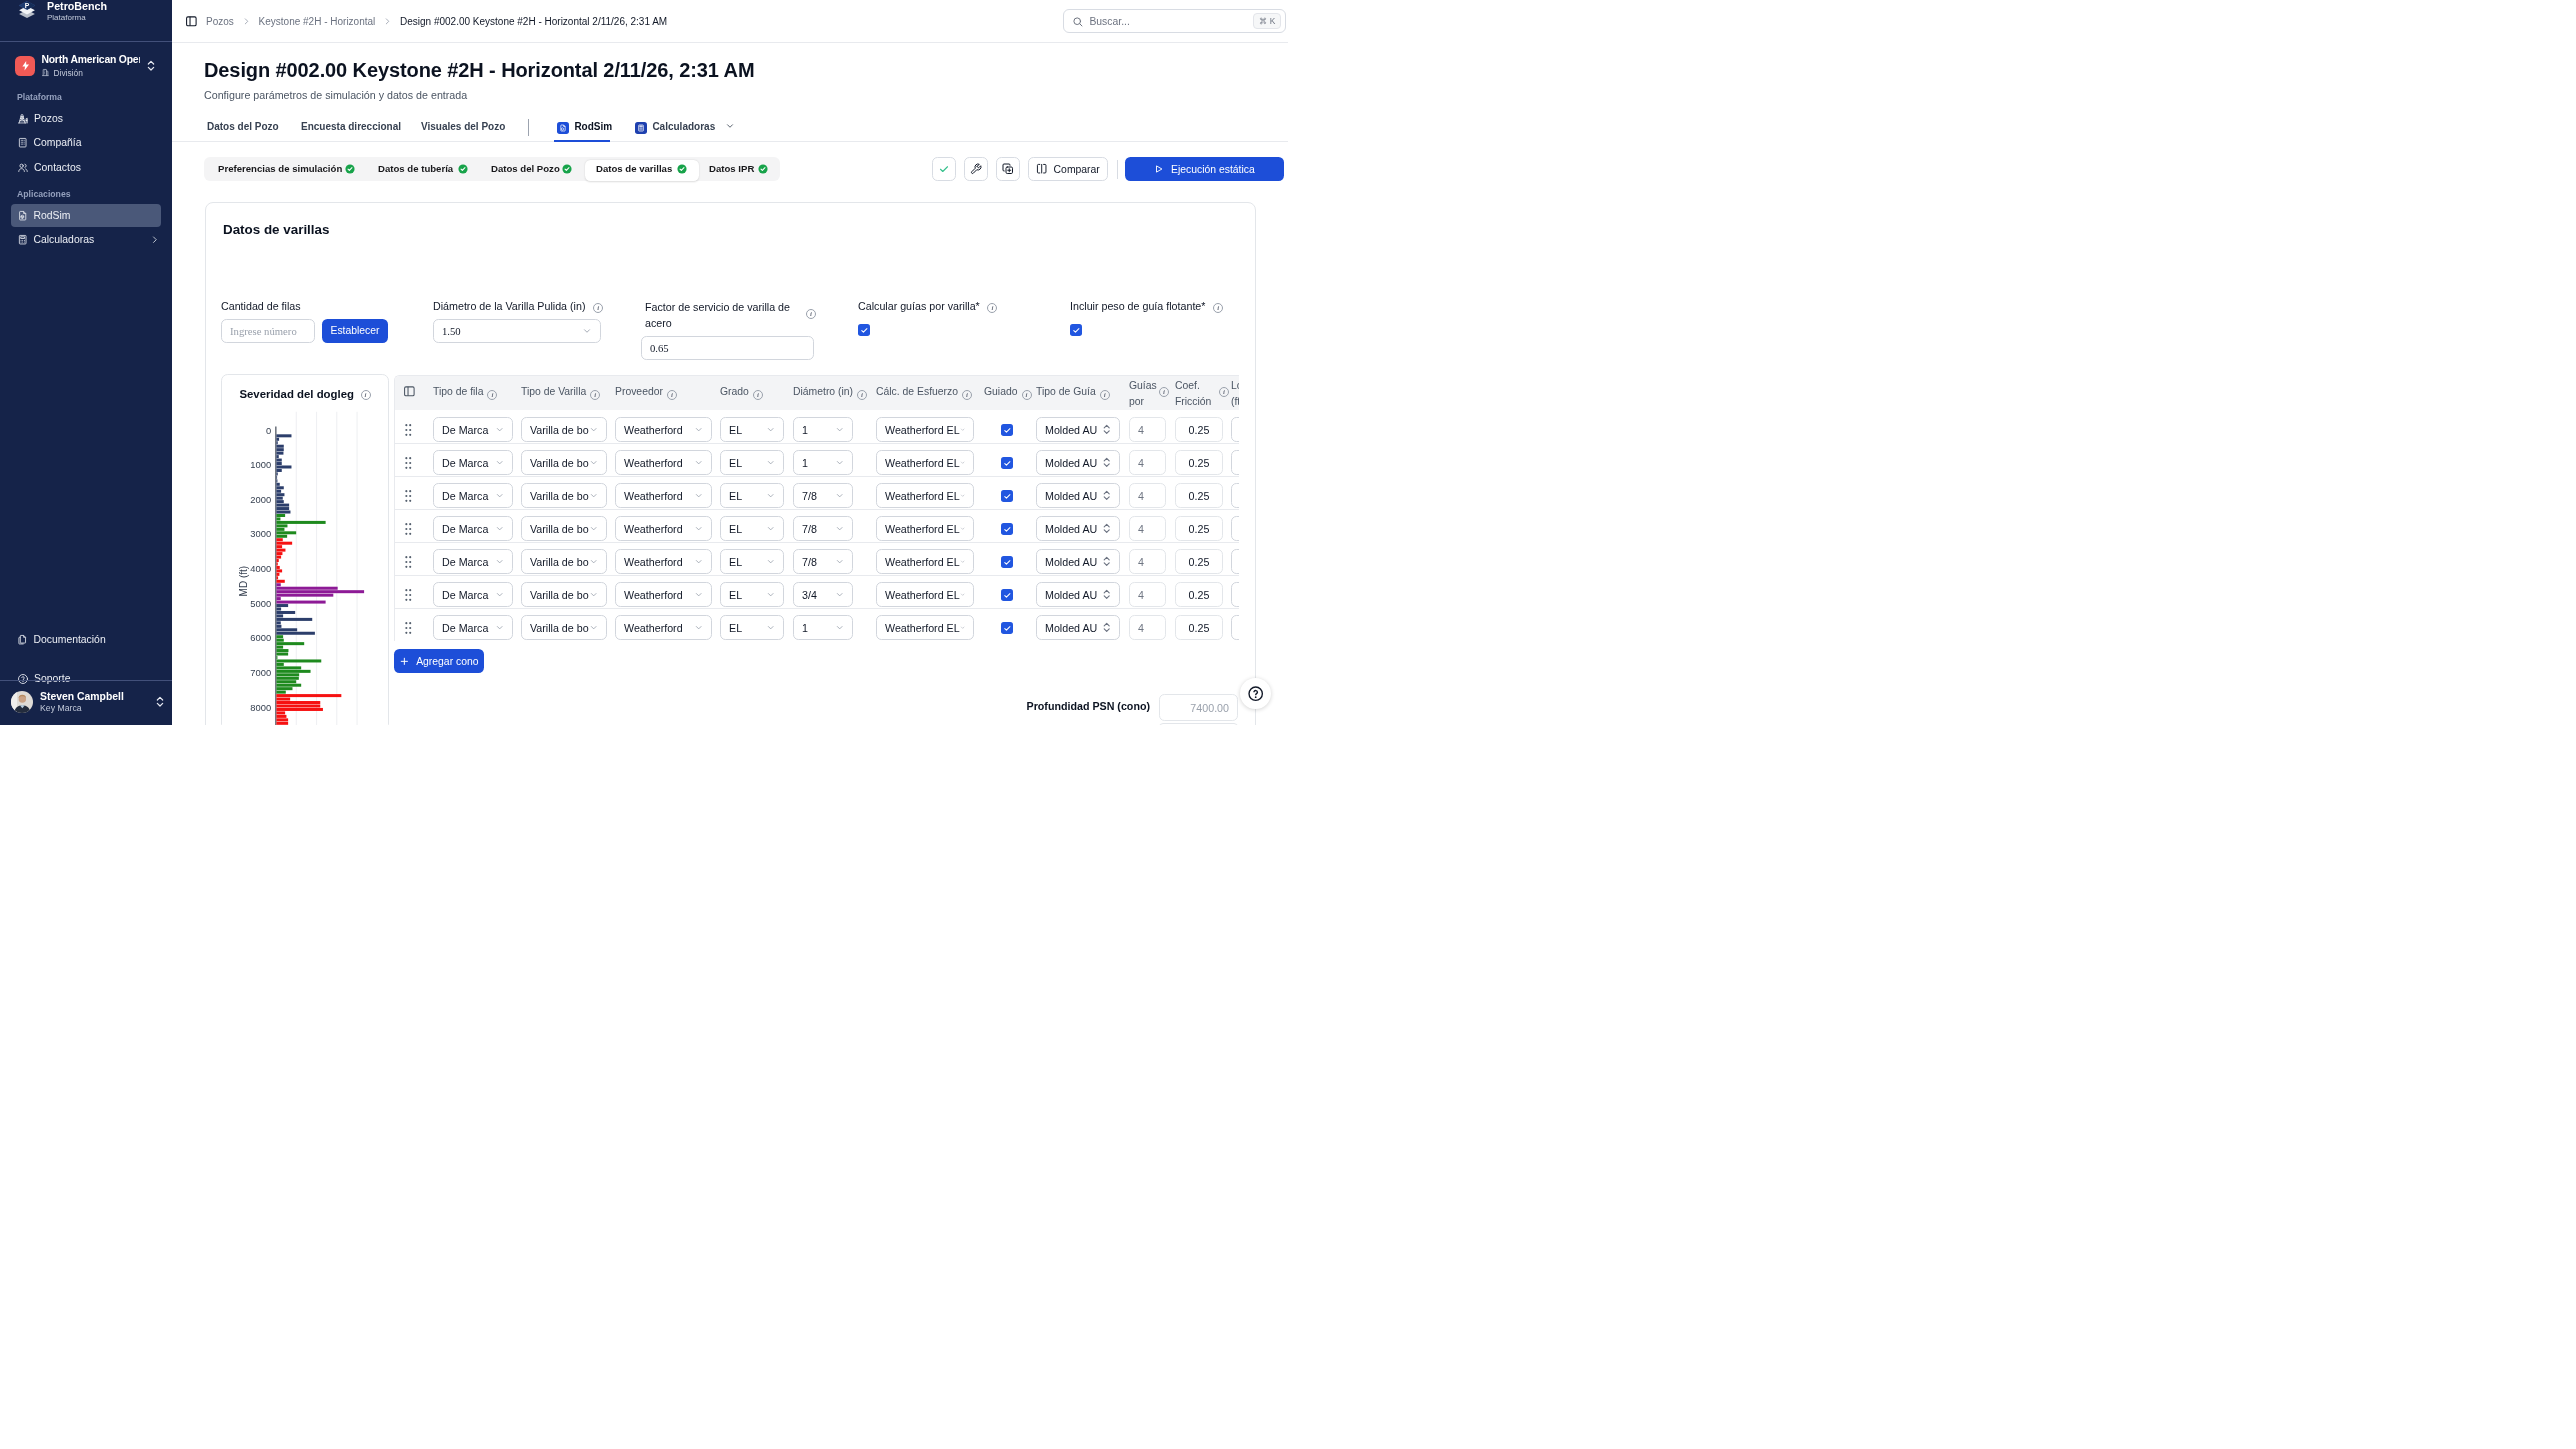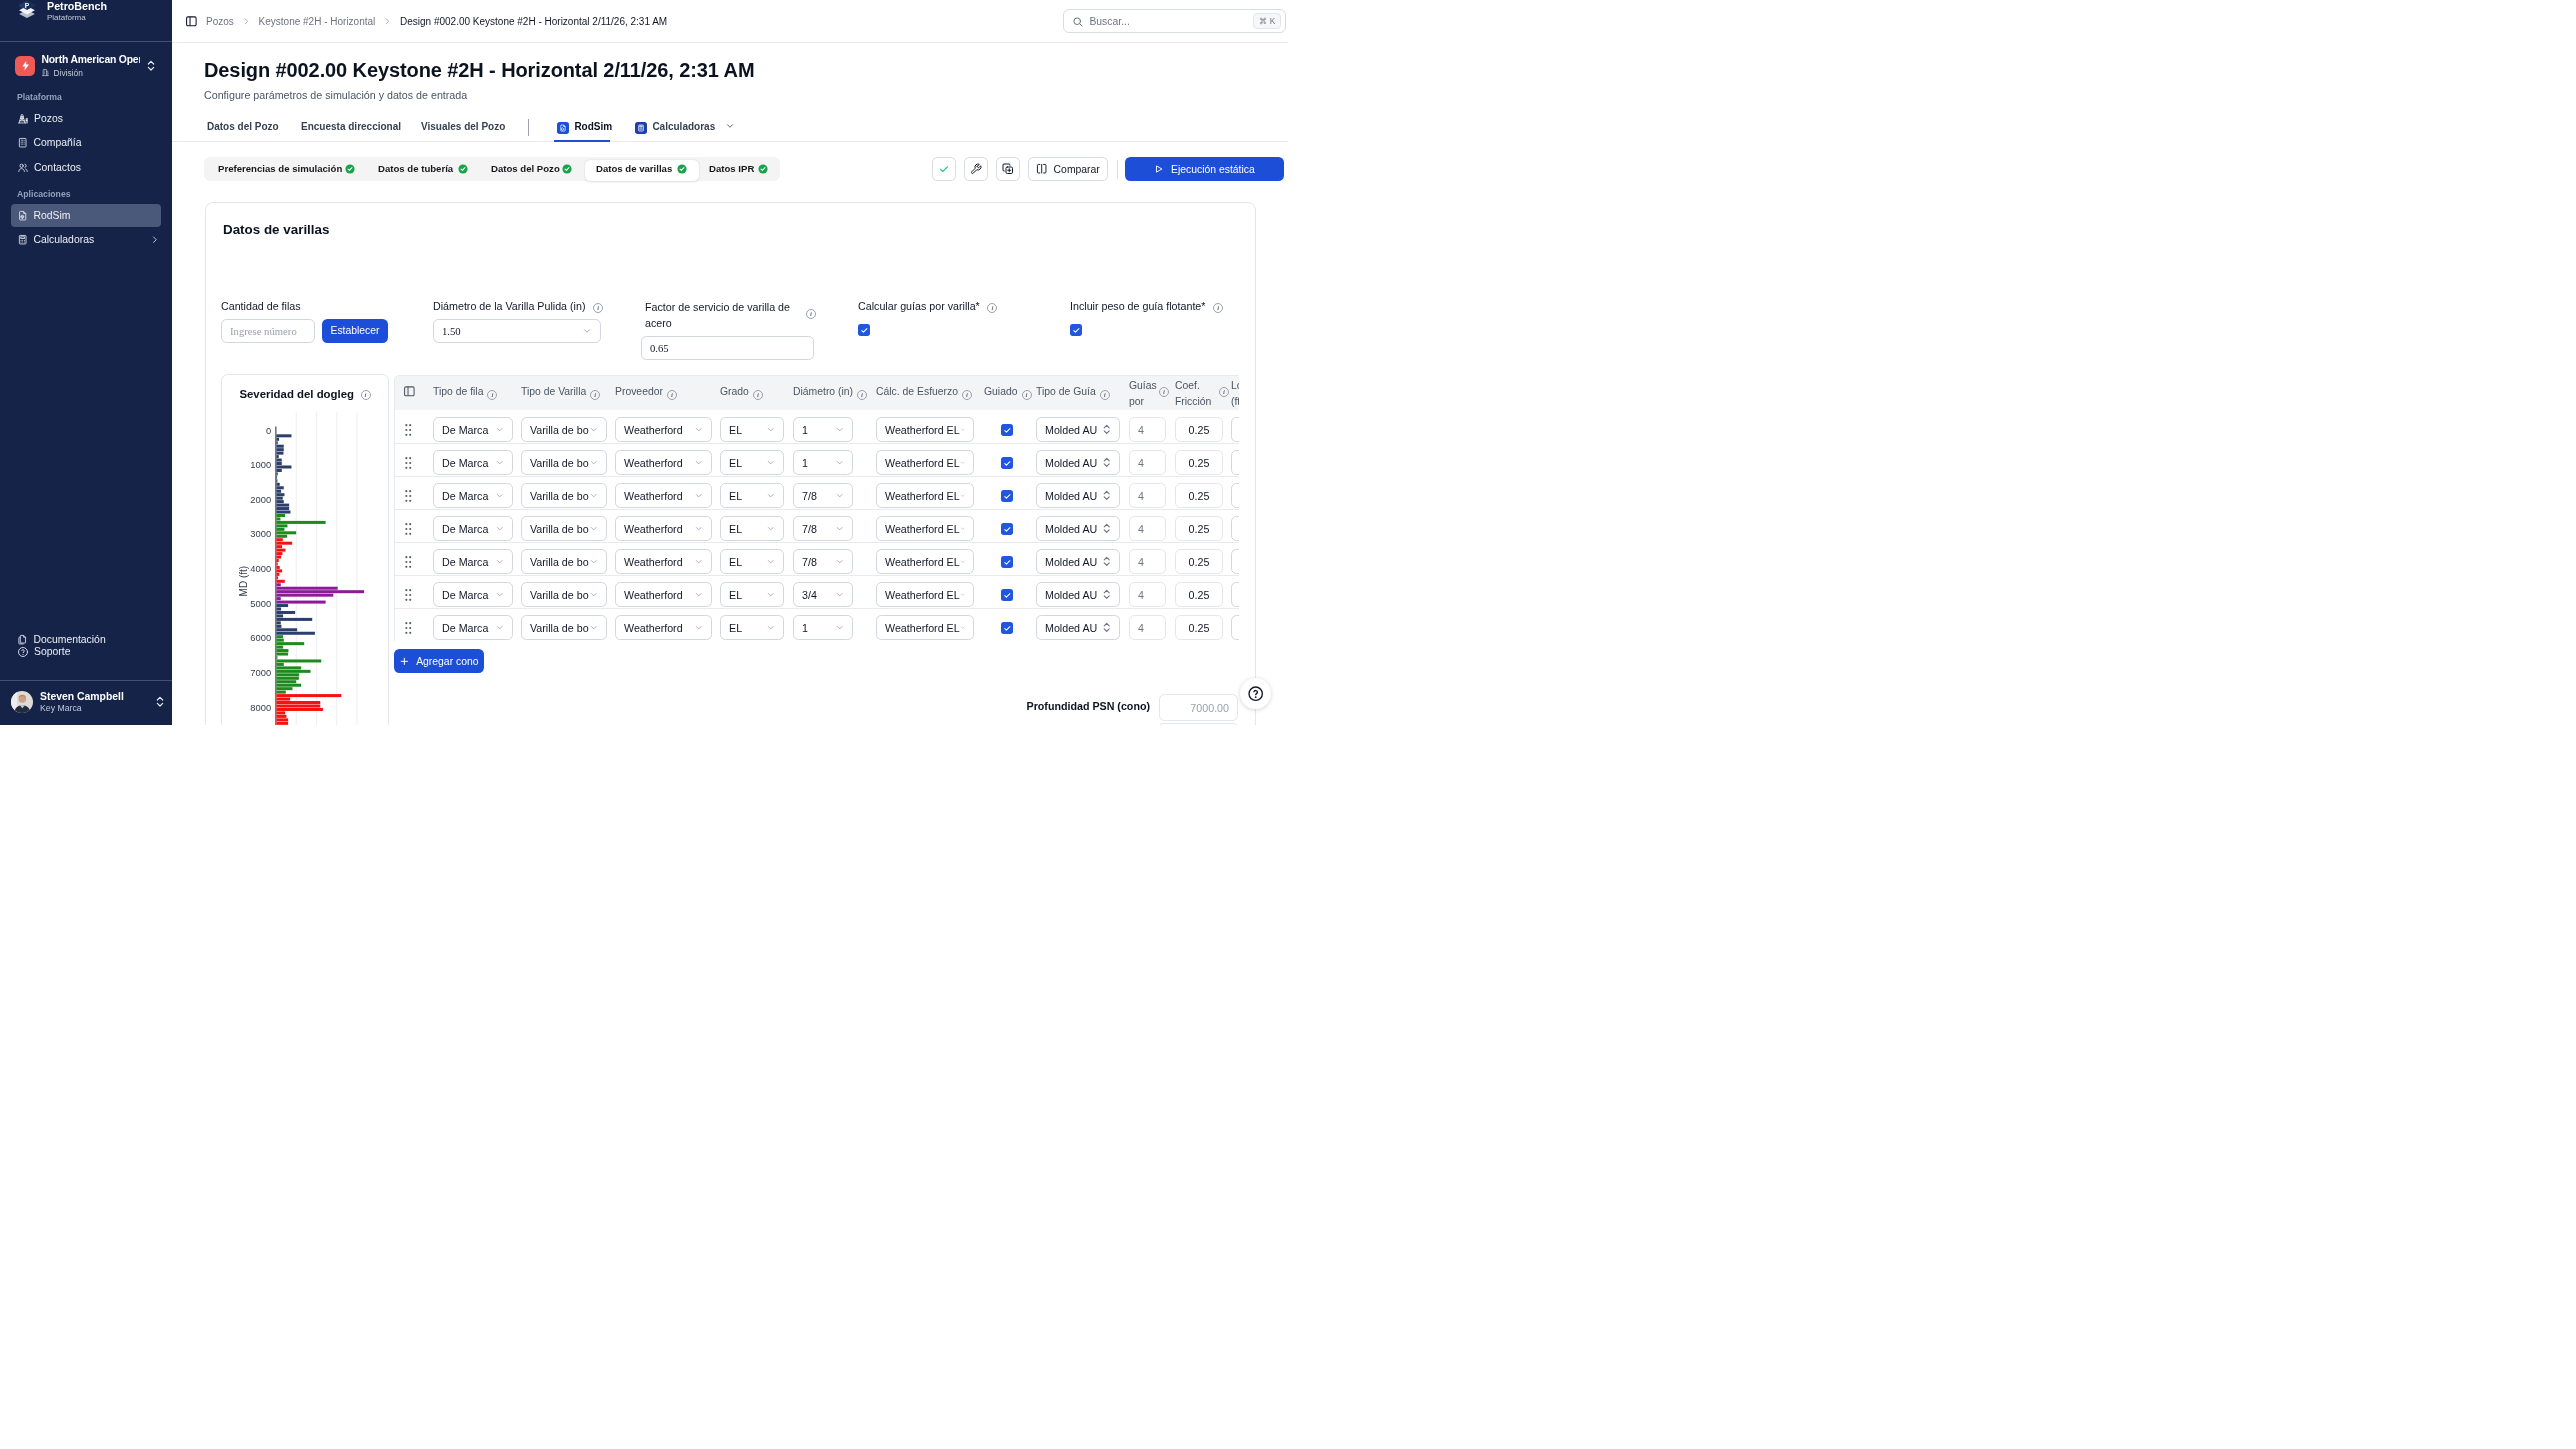--- a/index.html
+++ b/index.html
@@ -169,21 +169,21 @@
       </svg>
   </div>
   <div class="nav-item" style="top:628px;">
     <svg width="11.4" height="11.4" viewBox="0 0 24 24" fill="none" stroke="#eceff5" stroke-width="1.7" stroke-linejoin="round">
         <path d="M8 3h6l4 4v11a1 1 0 0 1-1 1H8a1 1 0 0 1-1-1V4a1 1 0 0 1 1-1z"></path>
         <path d="M14 3v4h4"></path>
         <path d="M7 7H5a1 1 0 0 0-1 1v12a1 1 0 0 0 1 1h9"></path>
       </svg>
     Documentación
   </div>
-  <div class="nav-item" style="top:640px;">
+  <div class="nav-item" style="top:667px;">
     <svg width="12" height="12" viewBox="0 0 24 24" fill="none" stroke="#eceff5" stroke-width="1.7" stroke-linecap="round">
         <circle cx="12" cy="12" r="9"></circle>
         <path d="M9.5 9a2.6 2.6 0 0 1 5 1c0 1.7-2.4 2-2.4 3.4"></path>
         <path d="M12 17h.01" stroke-width="2.2"></path>
       </svg>
     Soporte
   </div>
   <div class="sb-sep" style="top:680px;"></div>
   <div style="position:absolute; left:10.7px; right:6.7px; top:691px; display:flex; align-items:center; gap:7.4px;">
     <svg width="22" height="22" viewBox="0 0 33 33">
@@ -753,21 +753,21 @@
 <div class="rsel" style="left:734px;top:239px;width:37px;color:#6f7683;border-color:#e3e6ea;padding:0 0 0 8px;">4</div>
 <div class="rsel" style="left:780px;top:239px;width:48px;border-color:#e3e6ea;justify-content:center;padding:0;">0.25</div>
 <div class="rsel" style="left:836px;top:239px;width:40px;"></div>
 
 </div>
 
   <div class="btn-add"><svg width="10.7" height="10.7" viewBox="0 0 24 24" fill="none" stroke="#fff" stroke-width="2.2" stroke-linecap="round">
         <path d="M12 5v14M5 12h14"></path>
       </svg>Agregar cono</div>
   <div class="psn-label">Profundidad PSN (cono)</div>
-  <div class="psn-input" style="top:694px;">7000.00</div>
+  <div class="psn-input" style="top:694px;">7400.00</div>
   <div class="psn-input" style="top:723px;height:8px;"></div>
   <div class="help-fab">
       <svg width="17.4" height="17.4" viewBox="0 0 24 24" fill="none" stroke="#111827" stroke-width="1.9" stroke-linecap="round">
         <circle cx="12" cy="12" r="9.2"></circle>
         <path d="M9.6 9.2a2.5 2.5 0 0 1 4.8.9c0 1.6-2.3 1.9-2.3 3.2"></path>
         <path d="M12 16.8h.01" stroke-width="2.4"></path>
       </svg>
     </div>
 </div>
 

